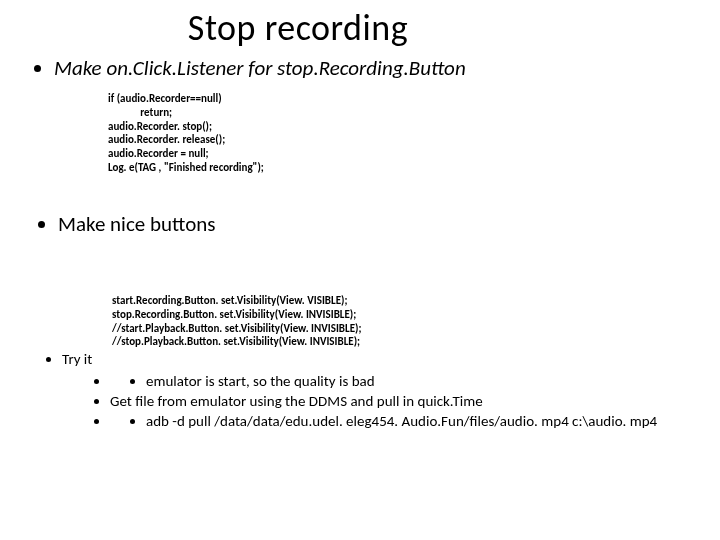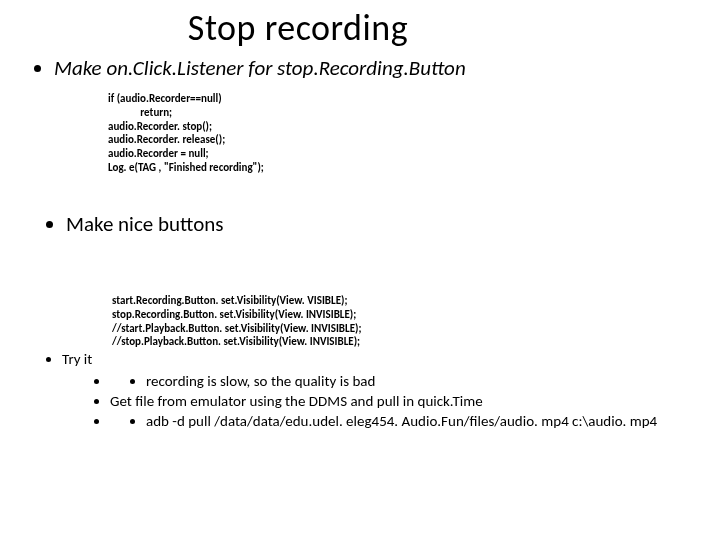--- a/index.html
+++ b/index.html
@@ -53,21 +53,21 @@
   .sec1 {
     position: absolute;
     top: 56px;
     left: 0;
     width: 700px;
     font-style: italic;
   }
   .sec2 {
     position: absolute;
     top: 212px;
-    left: 12px;
+    left: 4px;
     width: 700px;
   }
   .codeblock2 {
     position: absolute;
     top: 250px;
     left: 112px;
     margin-top: 44px;
   }
   .sec3 {
     position: absolute;
@@ -132,21 +132,21 @@
 //start.Playback.Button. set.Visibility(View. INVISIBLE);
 //stop.Playback.Button. set.Visibility(View. INVISIBLE);</div>
 
   <div class="sec3">
     <ul class="lvl1b">
       <li>
         <span>Try it</span>
         <ul class="lvl2">
           <li>
             <ul class="lvl3">
-              <li>recording is slow, so the quality is bad</li>
+              <li>emulator is start, so the quality is bad</li>
             </ul>
           </li>
           <li>Get file from emulator using the DDMS and pull in quick.Time</li>
           <li>
             <ul class="lvl3">
               <li>adb -d pull /data/data/edu.udel. eleg454. Audio.Fun/files/audio. mp4 c:\audio. mp4</li>
             </ul>
           </li>
         </ul>
       </li>

